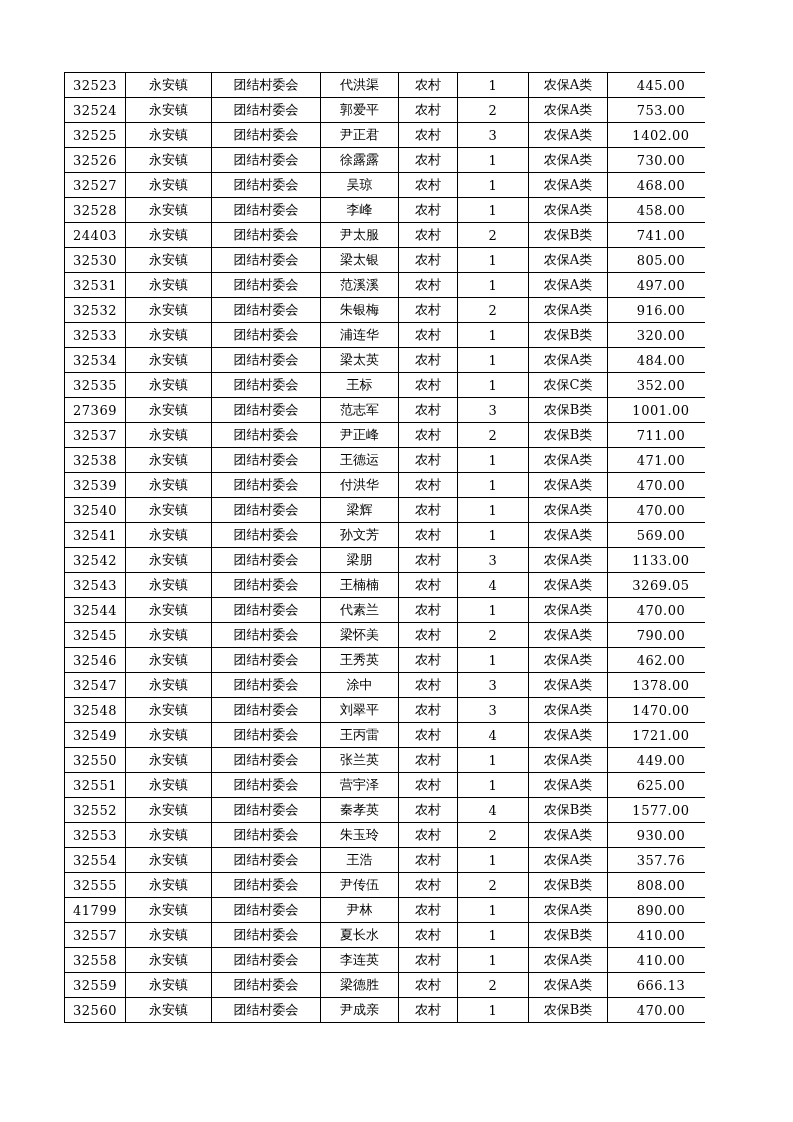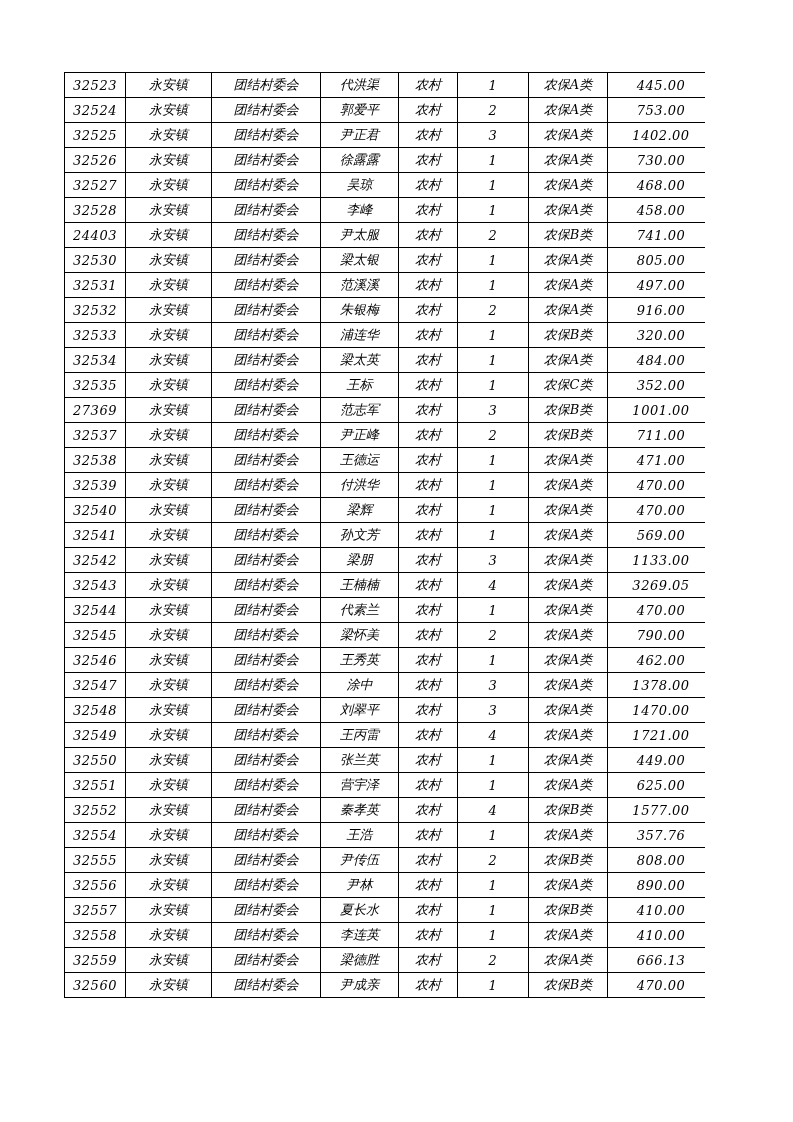--- a/index.html
+++ b/index.html
@@ -8,21 +8,20 @@
     background: #ffffff;
   }
   .page {
     position: relative;
     width: 705px;
     height: 1122px;
     background: #ffffff;
     overflow: hidden;
     font-family: "DejaVu Serif", "Liberation Serif", serif;
     color: #000000;
-    font-style: italic;
   }
   table.roster {
     position: absolute;
     left: 64px;
     top: 72px;
     border-collapse: collapse;
     table-layout: fixed;
     width: 650px;
   }
   table.roster td {
@@ -365,41 +364,51 @@
           <td class="col-0">32552</td>
           <td class="col-1">永安镇</td>
           <td class="col-2">团结村委会</td>
           <td class="col-3">秦孝英</td>
           <td class="col-4">农村</td>
           <td class="col-5">4</td>
           <td class="col-6">农保B类</td>
           <td class="col-7">1577.00</td>
         </tr>
         <tr>
+          <td class="col-0">32553</td>
+          <td class="col-1">永安镇</td>
+          <td class="col-2">团结村委会</td>
+          <td class="col-3">朱玉玲</td>
+          <td class="col-4">农村</td>
+          <td class="col-5">2</td>
+          <td class="col-6">农保A类</td>
+          <td class="col-7">930.00</td>
+        </tr>
+        <tr>
           <td class="col-0">32554</td>
           <td class="col-1">永安镇</td>
           <td class="col-2">团结村委会</td>
           <td class="col-3">王浩</td>
           <td class="col-4">农村</td>
           <td class="col-5">1</td>
           <td class="col-6">农保A类</td>
           <td class="col-7">357.76</td>
         </tr>
         <tr>
           <td class="col-0">32555</td>
           <td class="col-1">永安镇</td>
           <td class="col-2">团结村委会</td>
           <td class="col-3">尹传伍</td>
           <td class="col-4">农村</td>
           <td class="col-5">2</td>
           <td class="col-6">农保B类</td>
           <td class="col-7">808.00</td>
         </tr>
         <tr>
-          <td class="col-0">32556</td>
+          <td class="col-0">41799</td>
           <td class="col-1">永安镇</td>
           <td class="col-2">团结村委会</td>
           <td class="col-3">尹林</td>
           <td class="col-4">农村</td>
           <td class="col-5">1</td>
           <td class="col-6">农保A类</td>
           <td class="col-7">890.00</td>
         </tr>
         <tr>
           <td class="col-0">32557</td>

